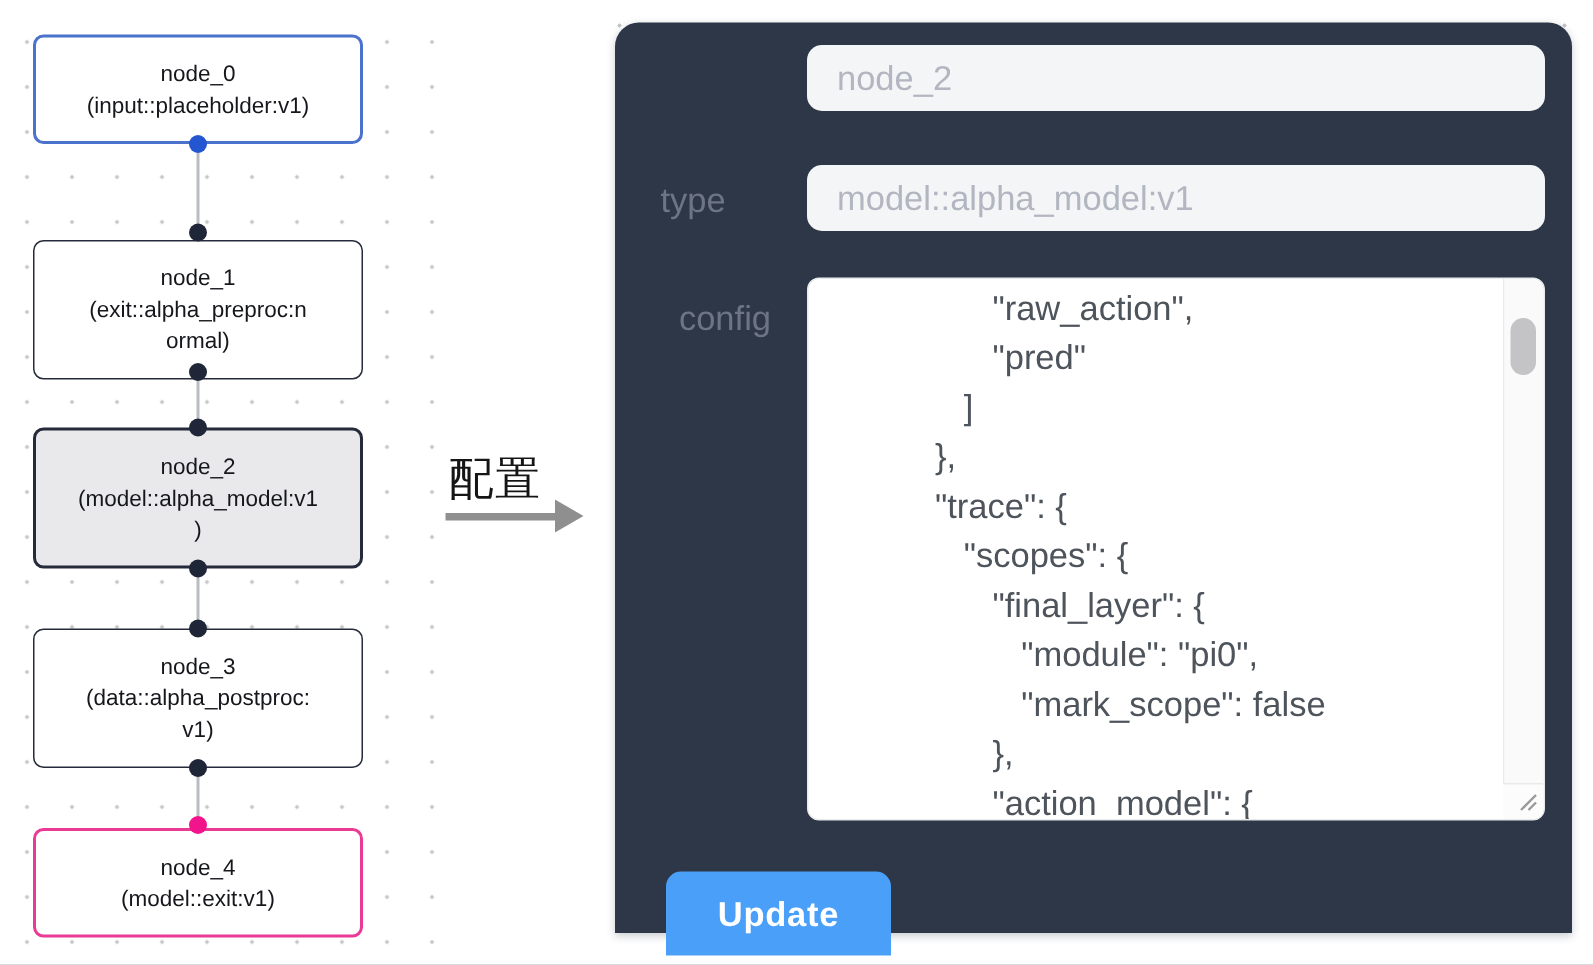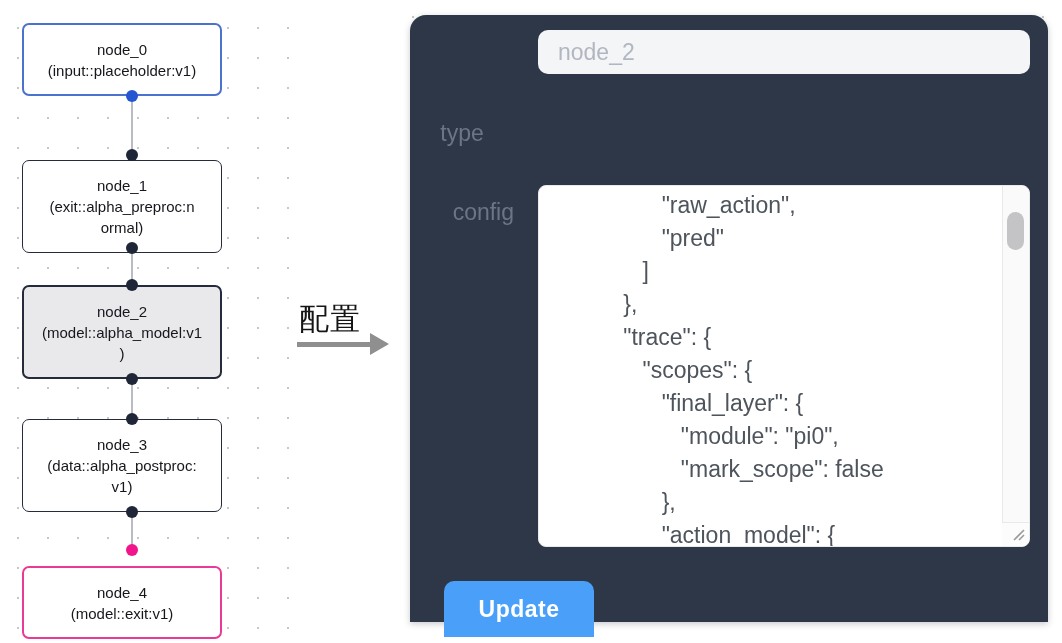--- a/index.html
+++ b/index.html
@@ -23,28 +23,28 @@
   html,body{background:#fff;}
   body{font-family:"Liberation Sans","DejaVu Sans",sans-serif;}
   .stage{position:relative;width:1062px;height:643px;background:#fff;overflow:hidden;}
 
   
   .dotgrid{position:absolute;background-image:radial-gradient(circle,var(--dot-color) 1.3px,transparent 1.4px);background-size:30px 30px;}
   .dotgrid.left{left:0;top:0;width:310px;height:643px;background-position:3px 13px;}
   .dotgrid.right{left:393px;top:0;width:669px;height:630px;background-position:5px 2px;}
 
   
-  .node{position:absolute;left:22px;width:200px;background:#fff;border:1.8px solid var(--node-border);border-radius:7px;
+  .node{position:absolute;left:22px;width:220px;background:#fff;border:1.8px solid var(--node-border);border-radius:7px;
         display:flex;flex-direction:column;align-items:center;justify-content:center;
         font-size:15px;line-height:21px;color:var(--node-text);text-align:center;}
   .node.n0{top:23px;height:73px;border:2px solid var(--blue-border);}
   .node.n1{top:160px;height:93px;}
   .node.n2{top:285px;height:94px;border-width:2.5px;background:var(--node-selected-bg);}
   .node.n3{top:419px;height:93px;}
-  .node.n4{top:566px;height:73px;border:2px solid var(--pink-border);text-align:right;}
+  .node.n4{top:552px;height:73px;border:2px solid var(--pink-border);text-align:right;}
 
   .edge{position:absolute;left:131px;width:2px;background:var(--edge-color);}
   .edge.e0{top:96px;height:59px;}
   .edge.e1{top:248px;height:37px;}
   .edge.e2{top:379px;height:40px;}
   .edge.e3{top:512px;height:38px;}
 
   .handle{position:absolute;left:126px;width:12px;height:12px;border-radius:50%;background:#1f2637;}
   .handle.blue{background:var(--blue-handle);}
   .handle.pink{background:var(--pink-handle);}
@@ -130,20 +130,21 @@
   <div class="handle pink h4t"></div>
 
   <div class="annot-label">配置</div>
   <div class="arrow-shaft"></div>
   <div class="arrow-head"></div>
 
   <div class="panel">
     <input class="fld fld-id" type="text" value="node_2" style="">
 
     <div class="field-label label-type">type</div>
+    <input class="fld fld-type" type="text" value="model::alpha_model:v1" style="">
 
     <div class="field-label label-config">config</div>
     <div class="config-box">
       <pre>                 "raw_action",
                  "pred"
               ]
            },
            "trace": {
               "scopes": {
                  "final_layer": {

